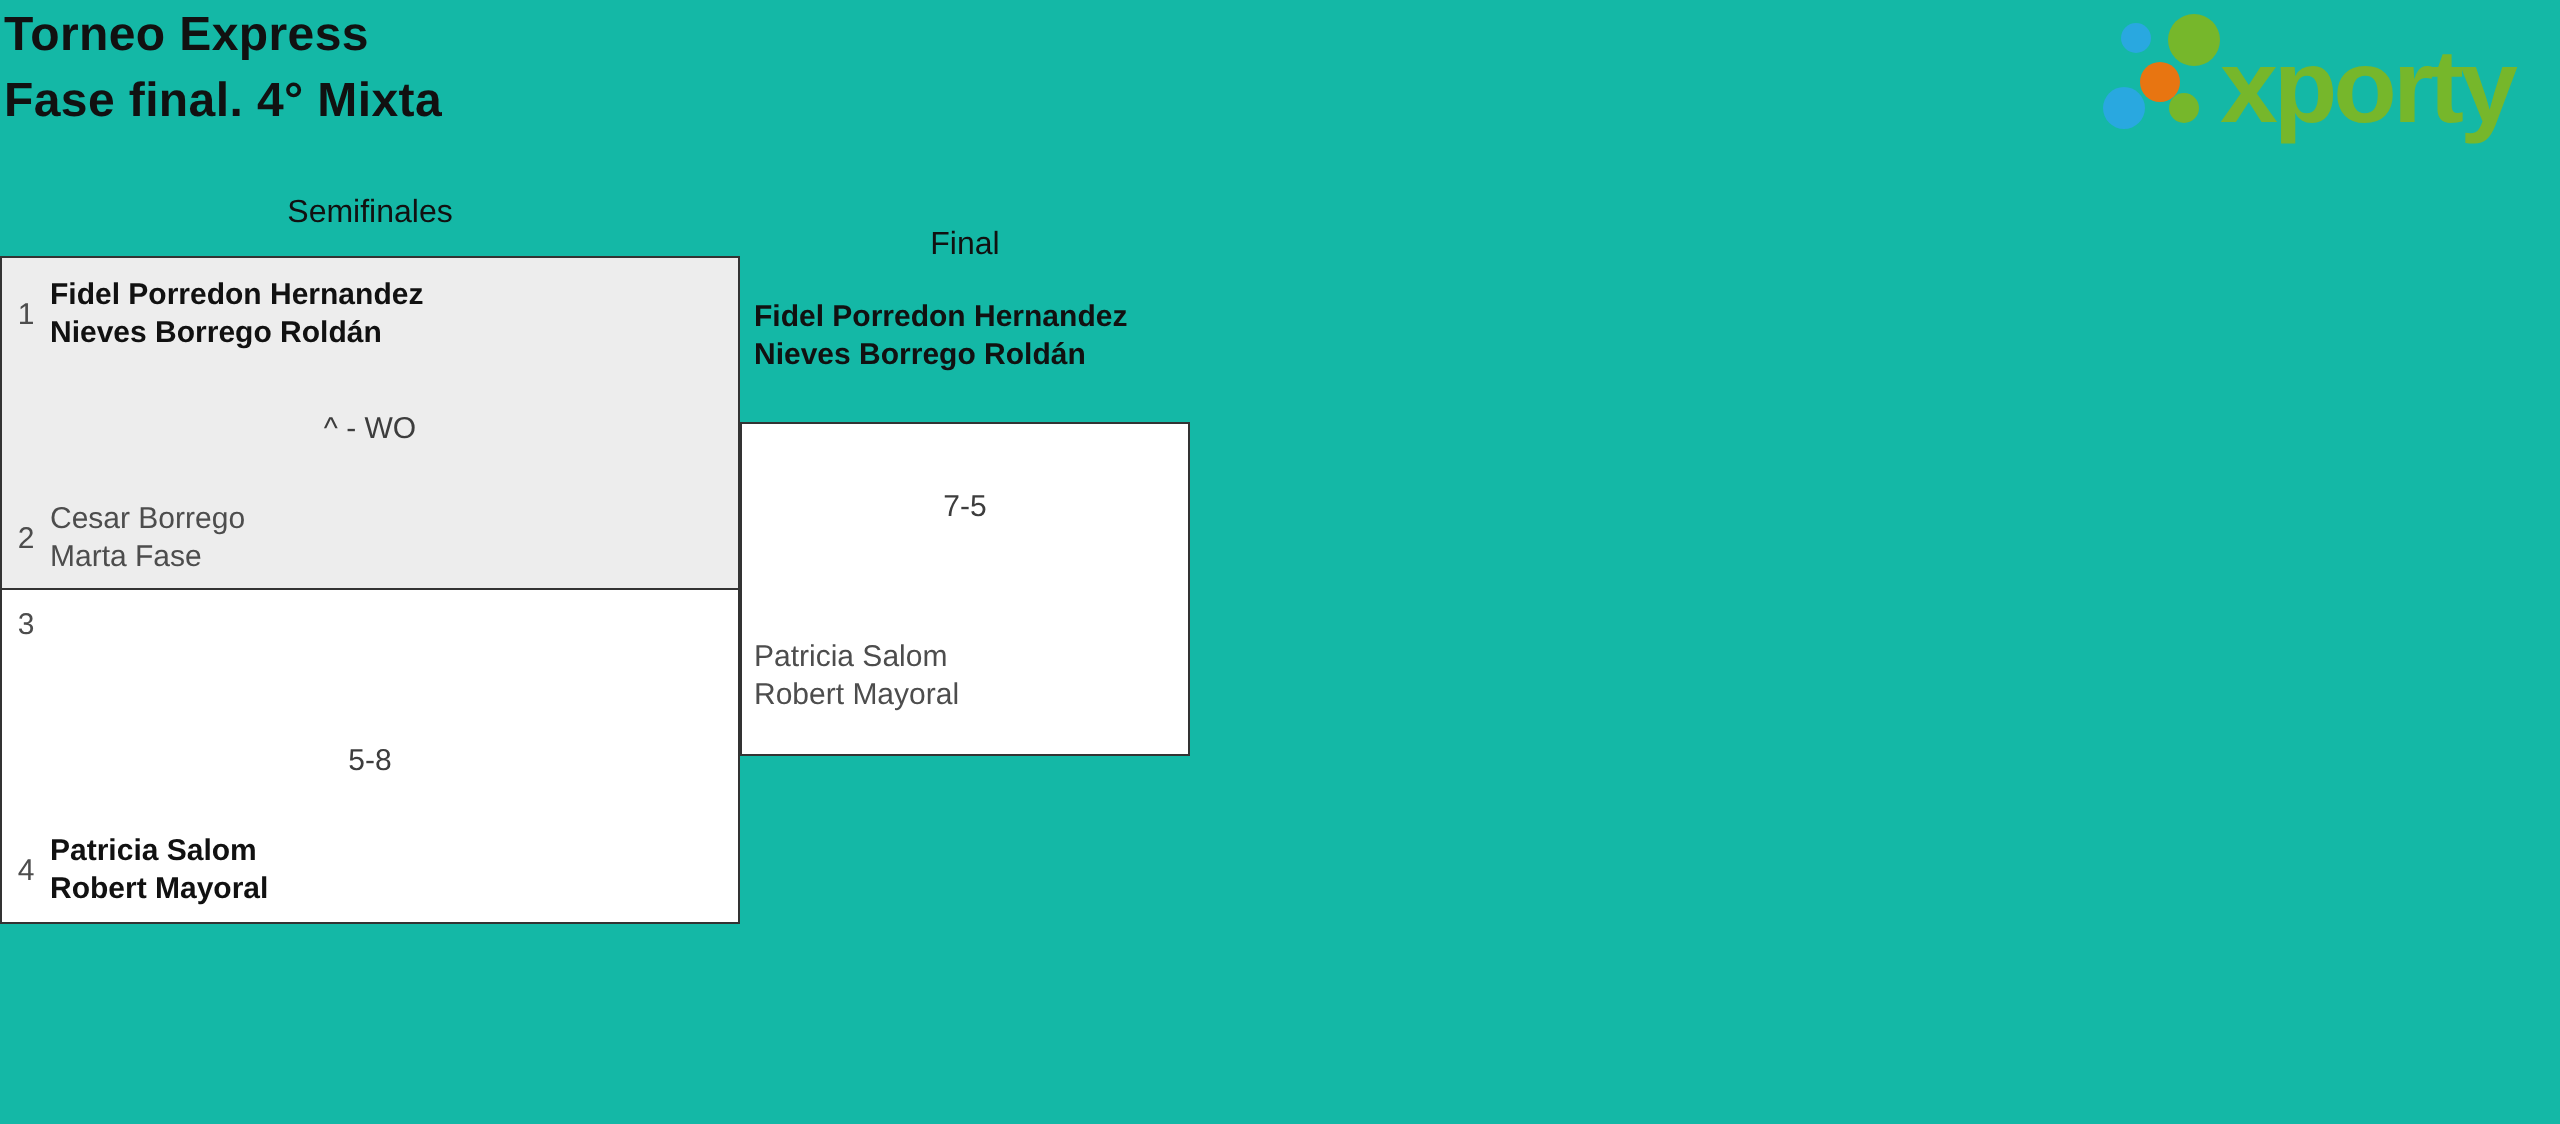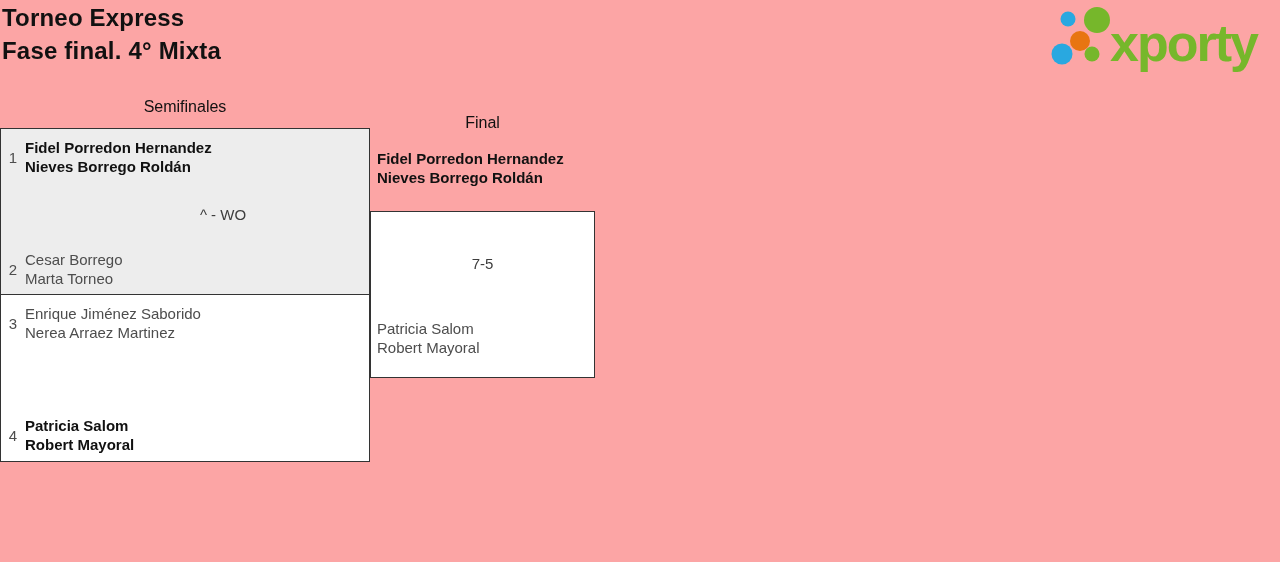--- a/index.html
+++ b/index.html
@@ -1,19 +1,19 @@
 <!DOCTYPE html>
 <html><head>
 <meta charset="utf-8">
 <style>
   html,body{margin:0;padding:0;background:#ffffff;}
   .page{
     position:relative;
     width:1280px;height:562px;
-    background:#fca5a5;
+    background:#14b8a6;
     font-family:"Liberation Sans","DejaVu Sans",sans-serif;
     overflow:hidden;
   }
   
   .title-block{position:absolute;left:2px;top:1px;}
   .title-line{font-size:24px;line-height:33px;font-weight:600;color:#111;letter-spacing:0.2px;}
   
   .logo{position:absolute;left:1050px;top:2px;width:228px;height:72px;cursor:pointer;text-align:right;}
   
   .round-header{position:absolute;top:97px;font-size:16px;font-weight:400;color:#111;text-align:center;line-height:20px;}
@@ -24,27 +24,27 @@
   .box-sf1{left:0;top:128px;width:370px;height:167px;background:#ededed;}
   .box-sf2{left:0;top:295px;width:370px;height:167px;background:#ffffff;border-top:none;}
   .box-final{left:370px;top:211px;width:225px;height:167px;background:#ffffff;}
   
   .team-row{position:absolute;left:0;width:100%;display:flex;align-items:center;}
   .row-top{top:9px;}
   .row-bottom{top:121px;}
   .seed{width:24px;flex:0 0 24px;text-align:center;font-size:15px;color:#4d4d4d;}
   .players{font-size:15px;line-height:19px;color:#4d4d4d;}
   .players.winner{font-weight:700;color:#111;}
-  .score{position:absolute;left:0;width:100%;text-align:center;font-size:15px;line-height:19px;color:#3d3d3d;margin-left:38px;}
+  .score{position:absolute;left:0;width:100%;text-align:center;font-size:15px;line-height:19px;color:#3d3d3d;}
   .score-sf{top:76px;}
   
   .final-team{position:absolute;font-size:15px;line-height:19px;}
   .final-team.winner{left:377px;top:149px;font-weight:700;color:#111;}
   .final-team.loser{left:377px;top:319px;color:#4d4d4d;}
-  .score-final{position:absolute;left:370px;top:244px;width:225px;text-align:center;font-size:15px;line-height:19px;color:#3d3d3d;margin-top:10px;}
+  .score-final{position:absolute;left:370px;top:244px;width:225px;text-align:center;font-size:15px;line-height:19px;color:#3d3d3d;}
 </style>
 </head>
 <body>
 
 <div class="page">
 
   <div class="title-block">
     <div class="title-line">Torneo Express</div>
     <div class="title-line">Fase final. 4° Mixta</div>
   </div>
@@ -69,33 +69,30 @@
       <div class="players winner">
         <div>Fidel Porredon Hernandez</div>
         <div>Nieves Borrego Roldán</div>
       </div>
     </div>
     <div class="score score-sf">^ - WO</div>
     <div class="team-row row-bottom">
       <div class="seed">2</div>
       <div class="players">
         <div>Cesar Borrego</div>
-        <div>Marta Torneo</div>
+        <div>Marta Fase</div>
       </div>
     </div>
   </div>
 
   <div class="match-box box-sf2">
     <div class="team-row row-top">
       <div class="seed">3</div>
-      <div class="players">
-        <div>Enrique Jiménez Saborido</div>
-        <div>Nerea Arraez Martinez</div>
-      </div>
     </div>
+    <div class="score score-sf">5-8</div>
     <div class="team-row row-bottom">
       <div class="seed">4</div>
       <div class="players winner">
         <div>Patricia Salom</div>
         <div>Robert Mayoral</div>
       </div>
     </div>
   </div>
 
   <div class="final-team winner">

